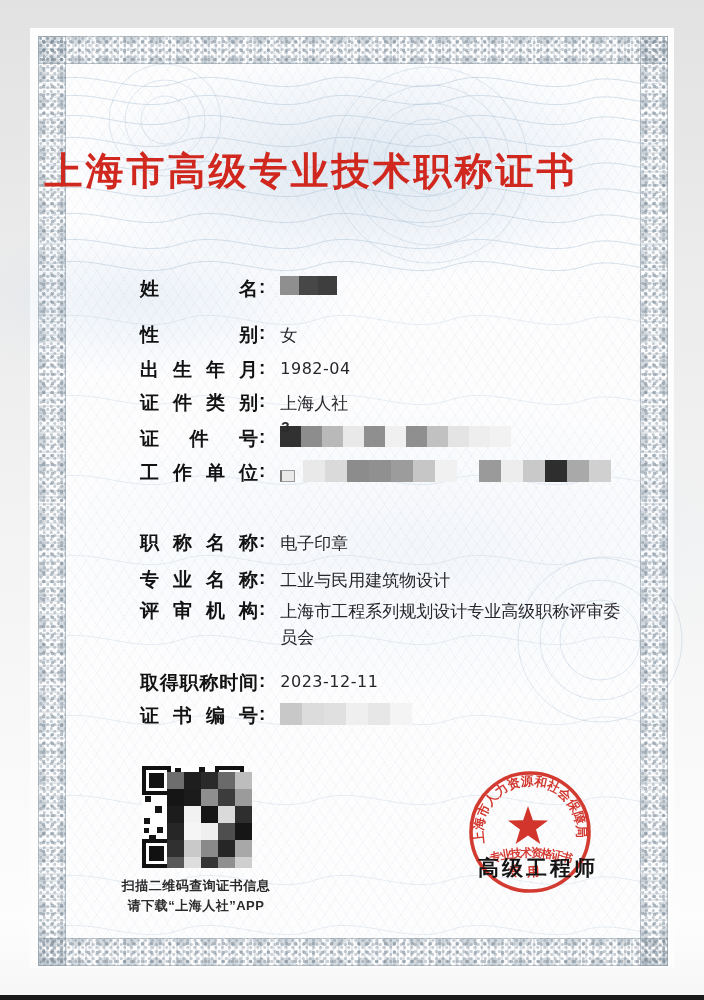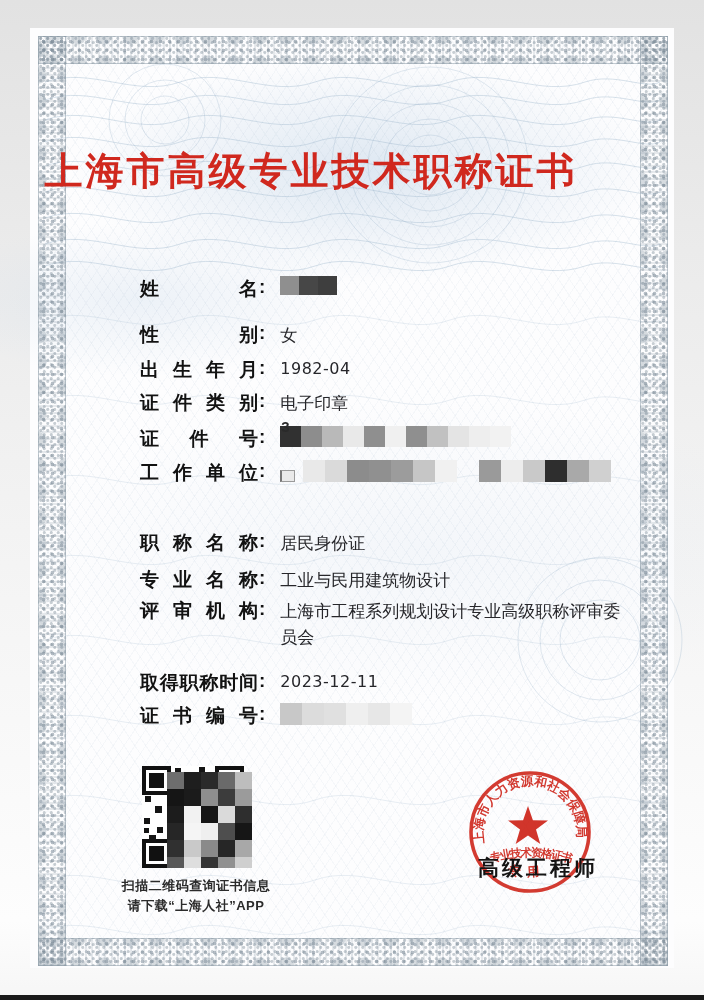--- a/index.html
+++ b/index.html
@@ -171,21 +171,21 @@
       <span class="val v-num">1982-04</span>
     </div>
     <div class="row" style="top: 390px;">
       <span class="lbl">
         <span>证</span>
         <span>件</span>
         <span>类</span>
         <span>别</span>
       </span>
       <span class="colon">:</span>
-      <span class="val v-kai">电子印章</span>
+      <span class="val v-kai">上海人社</span>
     </div>
     <div class="row" style="top: 426px;">
       <span class="lbl">
         <span>证</span>
         <span>件</span>
         <span>号</span>
       </span>
       <span class="colon">:</span>
       <span class="pxrow">
         <span class="prefix3">3</span>
@@ -229,21 +229,21 @@
       </span>
     </div>
     <div class="row" style="top: 530px;">
       <span class="lbl">
         <span>职</span>
         <span>称</span>
         <span>名</span>
         <span>称</span>
       </span>
       <span class="colon">:</span>
-      <span class="val v-kai">居民身份证</span>
+      <span class="val v-kai">电子印章</span>
     </div>
     <div class="row" style="top: 567px;">
       <span class="lbl">
         <span>专</span>
         <span>业</span>
         <span>名</span>
         <span>称</span>
       </span>
       <span class="colon">:</span>
       <span class="val v-kai">工业与民用建筑物设计</span>

